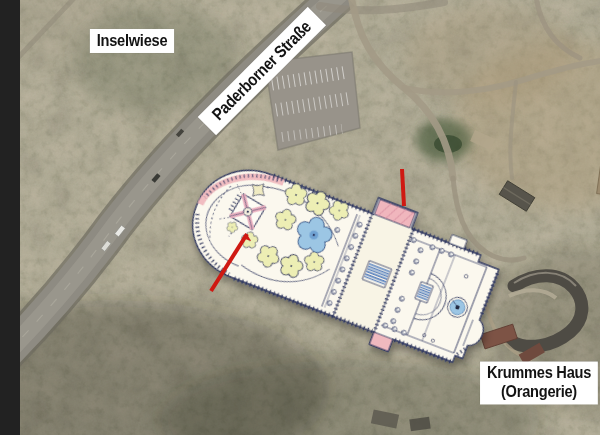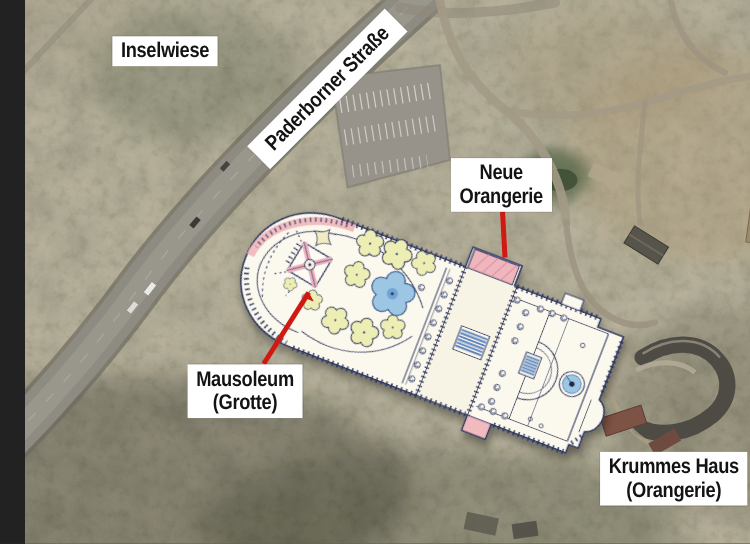--- a/index.html
+++ b/index.html
@@ -304,33 +304,21 @@
       </div>
   </div>
 
   <div class="map-label" id="lbl-paderborner" style="left:242px;top:71px;">
     <div class="box">
         <span>Paderborner Straße</span>
       </div>
   </div>
 
 
-  <div class="map-label" id="lbl-neue-orangerie" style="left:381px;top:148px;">
-    <div class="box">
-      <span>Neue</span>
-      <span>Orangerie</span>
-    </div>
-  </div>
-
-  <div class="map-label" id="lbl-mausoleum" style="left:176px;top:313px;">
-    <div class="box">
-      <span>Mausoleum</span>
-      <span>(Grotte)</span>
-    </div>
-  </div>
+
 
   <div class="map-label" id="lbl-krummes-haus" style="left:519px;top:383px;">
     <div class="box">
       <span>Krummes Haus</span>
       <span>(Orangerie)</span>
     </div>
   </div>
 
 </div>
 

